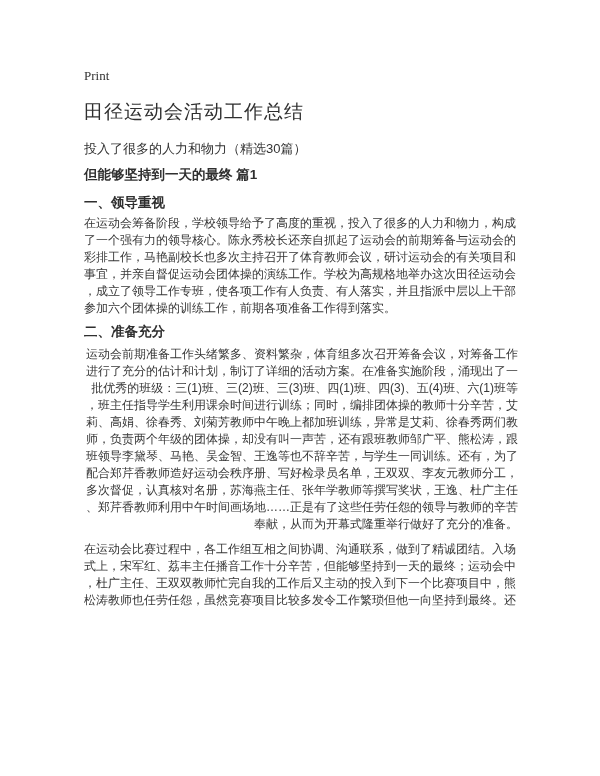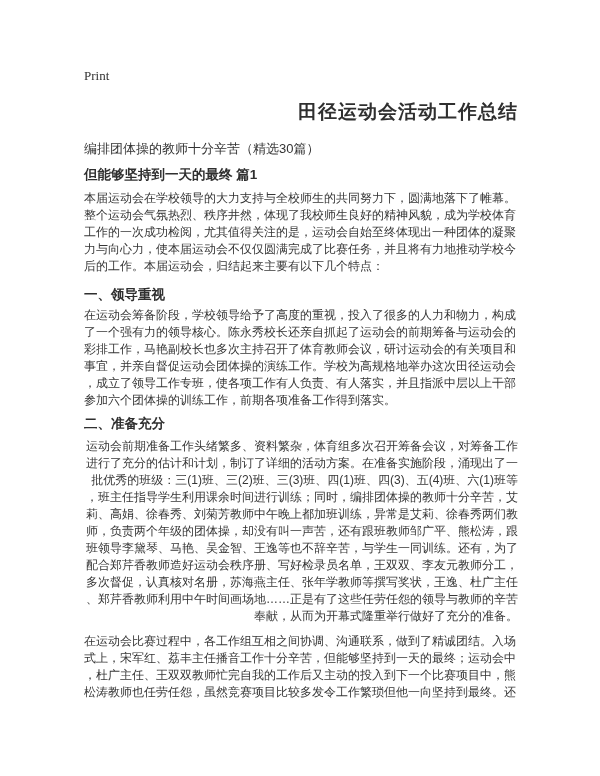--- a/index.html
+++ b/index.html
@@ -24,24 +24,24 @@
     font-family: "Liberation Serif", "DejaVu Serif", serif;
     font-size: 13px;
     line-height: 15px;
     color: #333333;
     display: inline-block;
     cursor: pointer;
     text-align: center;
   }
   .doc-title {
     margin-top: 16px;
-    text-align: right;
+    text-align: left;
     font-size: 19px;
     line-height: 24px;
-    font-weight: bold;
+    font-weight: normal;
     color: #2f2f2f;
     letter-spacing: 1px;
   }
   .doc-subtitle {
     margin-top: 17px;
     font-size: 13px;
     line-height: 16px;
     color: #333333;
   }
   .article-heading {
@@ -76,25 +76,24 @@
 </style>
 </head>
 <body>
 
 <div class="page">
 
   <span class="print-label">Print</span>
 
   <h1 class="doc-title" style="margin-bottom:0;">田径运动会活动工作总结</h1>
 
-  <div class="doc-subtitle">编排团体操的教师十分辛苦（精选30篇）</div>
+  <div class="doc-subtitle">投入了很多的人力和物力（精选30篇）</div>
 
   <div class="article-heading">但能够坚持到一天的最终 篇1</div>
 
-  <p class="body-text p1">本届运动会在学校领导的大力支持与全校师生的共同努力下，圆满地落下了帷幕。整个运动会气氛热烈、秩序井然，体现了我校师生良好的精神风貌，成为学校体育工作的一次成功检阅，尤其值得关注的是，运动会自始至终体现出一种团体的凝聚力与向心力，使本届运动会不仅仅圆满完成了比赛任务，并且将有力地推动学校今后的工作。本届运动会，归结起来主要有以下几个特点：</p>
 
   <div class="section-heading h1">一、领导重视</div>
 
   <p class="body-text p2">在运动会筹备阶段，学校领导给予了高度的重视，投入了很多的人力和物力，构成了一个强有力的领导核心。陈永秀校长还亲自抓起了运动会的前期筹备与运动会的彩排工作，马艳副校长也多次主持召开了体育教师会议，研讨运动会的有关项目和事宜，并亲自督促运动会团体操的演练工作。学校为高规格地举办这次田径运动会，成立了领导工作专班，使各项工作有人负责、有人落实，并且指派中层以上干部参加六个团体操的训练工作，前期各项准备工作得到落实。</p>
 
   <div class="section-heading h2">二、准备充分</div>
 
   <p class="body-text p3">运动会前期准备工作头绪繁多、资料繁杂，体育组多次召开筹备会议，对筹备工作进行了充分的估计和计划，制订了详细的活动方案。在准备实施阶段，涌现出了一批优秀的班级：三(1)班、三(2)班、三(3)班、四(1)班、四(3)、五(4)班、六(1)班等，班主任指导学生利用课余时间进行训练；同时，编排团体操的教师十分辛苦，艾莉、高娟、徐春秀、刘菊芳教师中午晚上都加班训练，异常是艾莉、徐春秀两们教师，负责两个年级的团体操，却没有叫一声苦，还有跟班教师邹广平、熊松涛，跟班领导李黛琴、马艳、吴金智、王逸等也不辞辛苦，与学生一同训练。还有，为了配合郑芹香教师造好运动会秩序册、写好检录员名单，王双双、李友元教师分工，多次督促，认真核对名册，苏海燕主任、张年学教师等撰写奖状，王逸、杜广主任、郑芹香教师利用中午时间画场地……正是有了这些任劳任怨的领导与教师的辛苦奉献，从而为开幕式隆重举行做好了充分的准备。</p>
 
 

